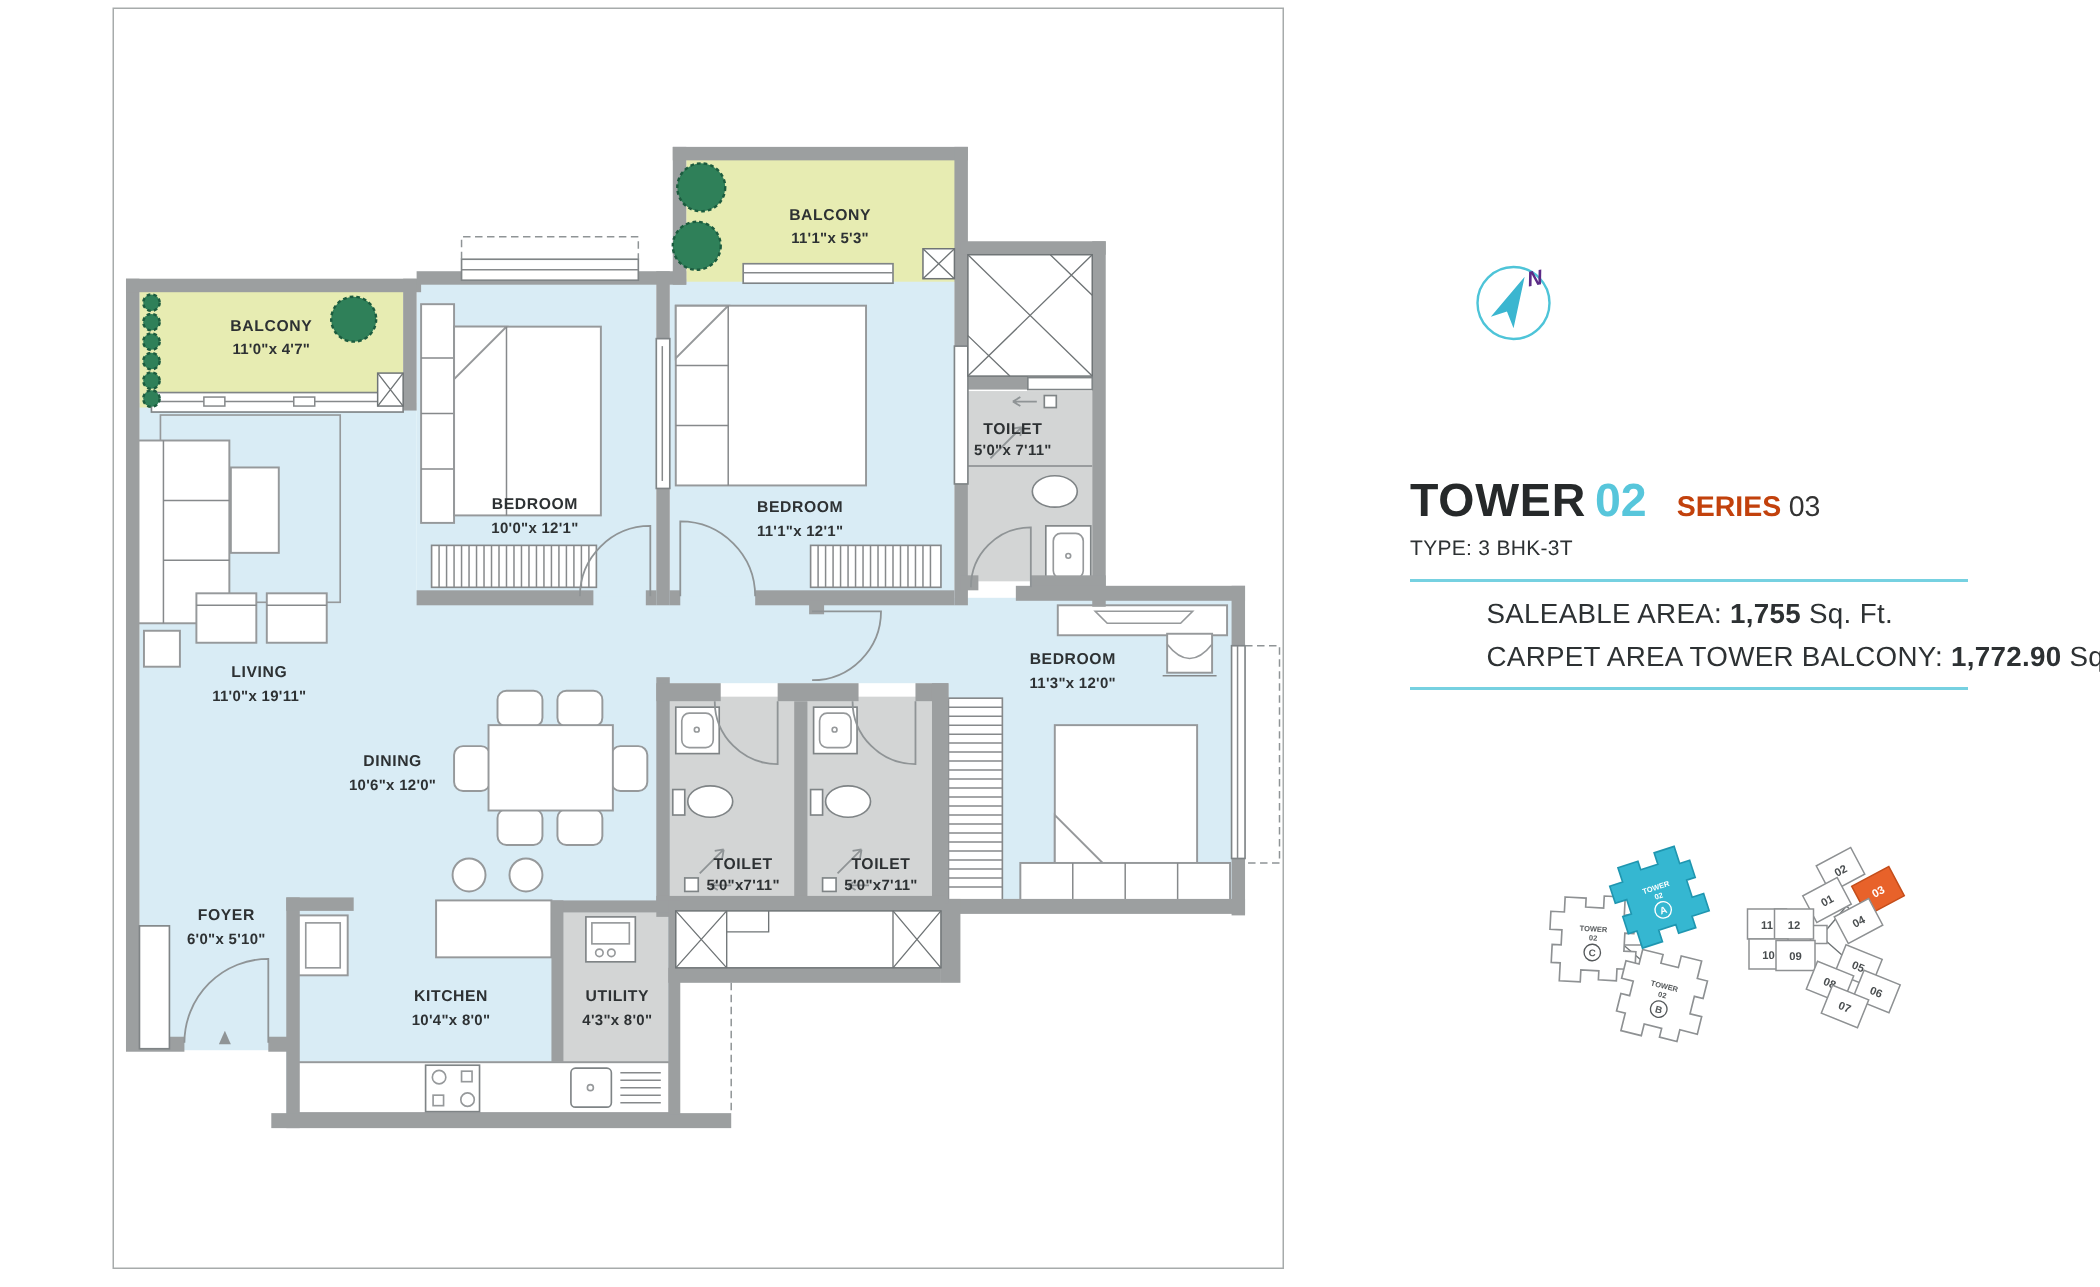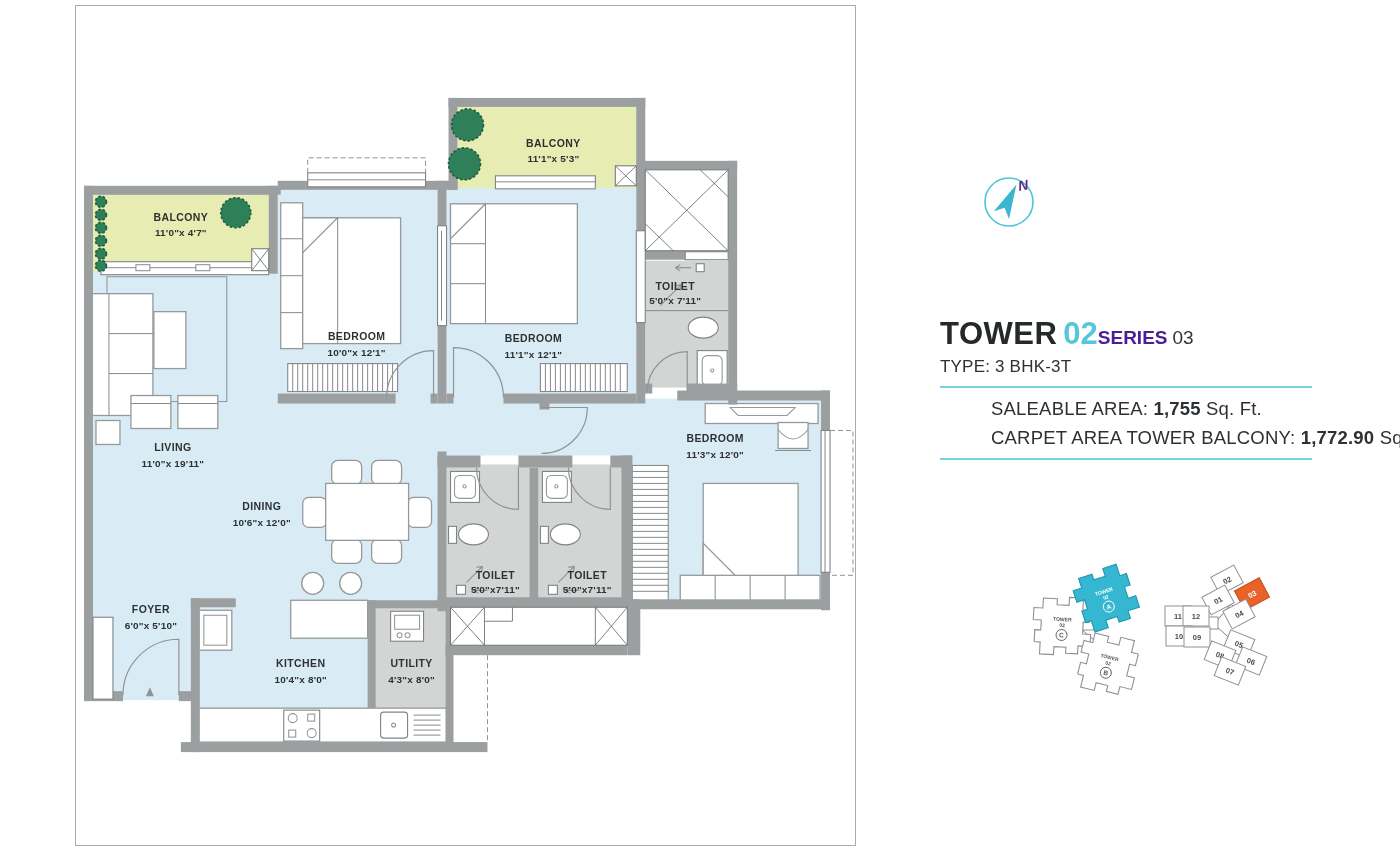--- a/index.html
+++ b/index.html
@@ -18,23 +18,23 @@
   .xbox{fill:#ffffff;stroke:#6f7476;stroke-width:1;}
   .xline{fill:none;stroke:#6f7476;stroke-width:.9;}
   .comb{fill:#ffffff;stroke:#86898b;stroke-width:1.1;}
   .tooth{stroke:#86898b;stroke-width:1;}
   .tree{fill:#2f8059;stroke:#1c5c3f;stroke-width:1.6;stroke-dasharray:2.5 2;}
   
   .title-block{position:absolute;left:940px;top:316px;width:380px;}
   .t-line1{white-space:nowrap;}
   .t-tower{font-size:31px;font-weight:800;letter-spacing:.5px;color:#26292a;}
   .t-num{font-size:31px;font-weight:600;color:#57c6db;margin-left:6px;}
-  .t-series{font-size:19px;font-weight:800;color:#4c1d95;margin-left:0;}
+  .t-series{font-size:19px;font-weight:800;color:#c2410c;margin-left:20px;}
   .t-snum{font-size:19px;font-weight:500;color:#333;margin-left:5px;}
-  .t-type{font-size:17px;font-weight:500;margin-top:5px;letter-spacing:.2px;}
+  .t-type{font-size:14px;font-weight:500;margin-top:5px;letter-spacing:.2px;}
   .rule{position:absolute;left:940px;width:372px;height:2px;background:#76d1e1;}
   .area-line{position:absolute;left:991px;font-size:18.5px;font-weight:500;letter-spacing:.2px;white-space:nowrap;}
   .area-line b{font-weight:800;}
   .diag{position:absolute;}
 </style>
 </head>
 <body>
 
 <div class="plan-frame">
 <svg width="779" height="839" viewBox="0 0 780 840">

